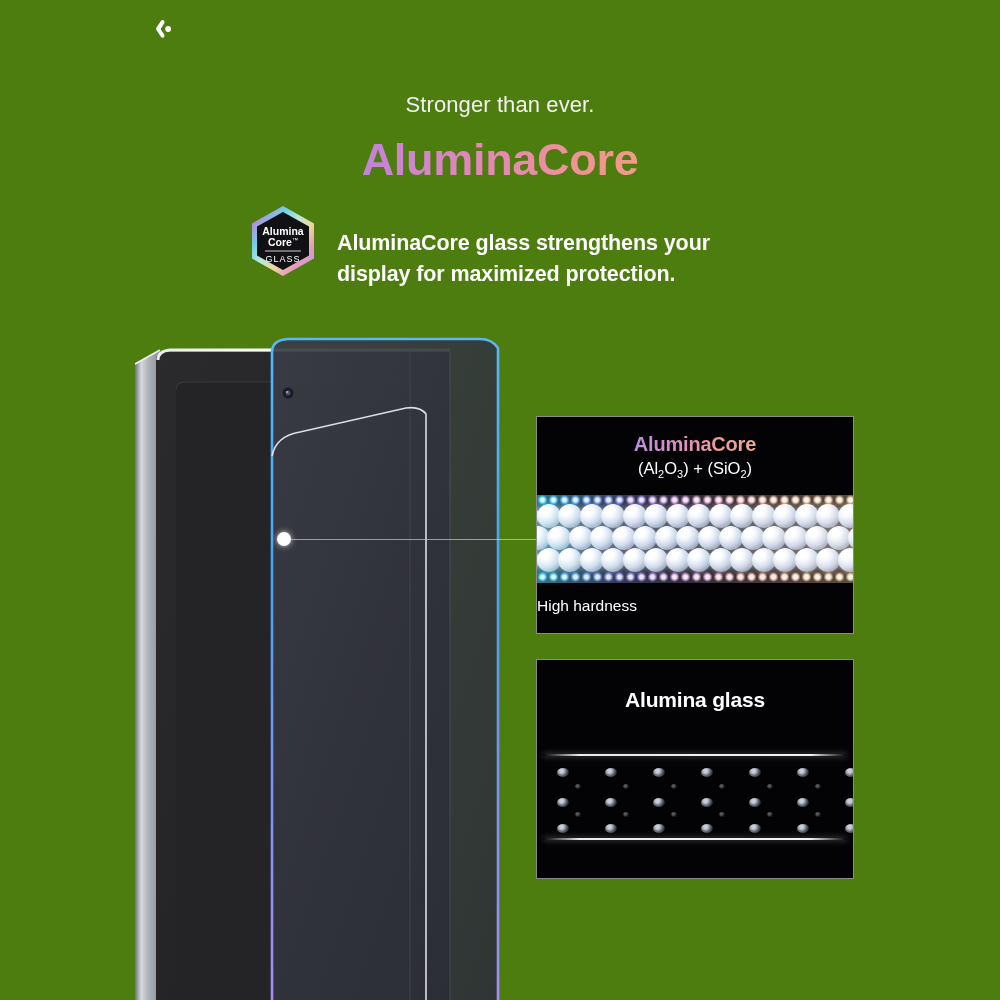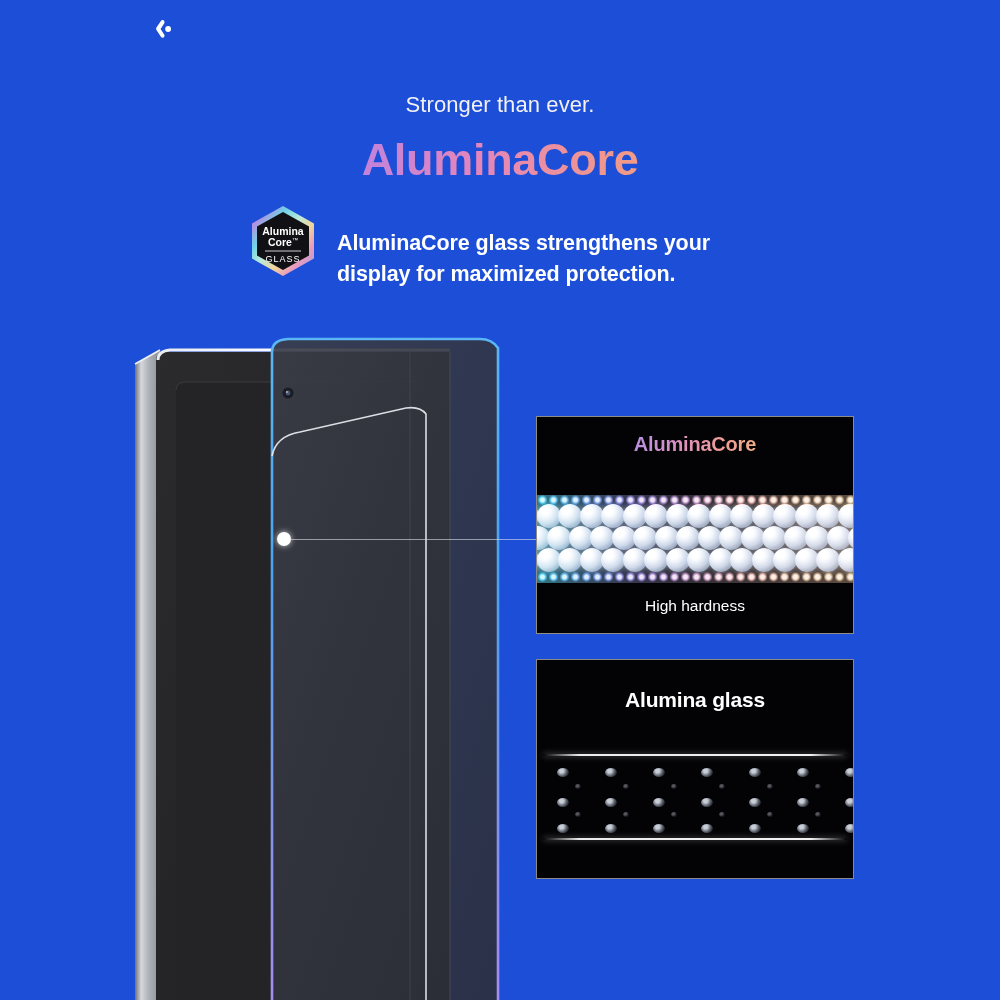--- a/index.html
+++ b/index.html
@@ -6,21 +6,21 @@
 
   body {
     width: 1000px;
     height: 1000px;
     background: #000000;
     font-family: "Liberation Sans", sans-serif;
     overflow: hidden;
     position: relative;
   }
 
-  .page { position: relative; width: 1000px; height: 1000px; background:#1d4ed8; overflow:hidden; }
+  .page { position: relative; width: 1000px; height: 1000px; background:#4d7c0f; overflow:hidden; }
 
   
   .logo { position: absolute; left: 146px; top: 14px; width: 30px; height: 30px; }
 
   
   .eyebrow {
     position: absolute; left: 0; top: 92px; width: 1000px;
     text-align: center; color: #f2f2f2; font-size: 22px; font-weight: 400;
     letter-spacing: .1px;
   }
@@ -82,21 +82,21 @@
   }
   .panel-formula sub { font-size: 11px; }
 
   .panel-title-plain {
     position: absolute; left: 0; top: 28px; width: 100%;
     text-align: center; color: #ffffff; font-size: 21px; font-weight: 700;
     letter-spacing: -.2px;
   }
 
   .panel-caption {
-    position: absolute; left: 0; width: 100%; text-align: center;
+    position: absolute; left: 0; width: 100%; 
     color: #ffffff; font-size: 15.5px; font-weight: 400;
   }
   .cap-high { bottom: 18px; }
   .cap-low  { bottom: 18px; }
 
   
   .lattice-dense {
     position: absolute; left: 0; top: 78px; width: 100%; height: 88px;
   }
   .lattice-dense .tint {
@@ -268,20 +268,23 @@
       <circle cx="168" cy="63" r="2.4" fill="#4a5570"></circle>
       <circle cx="167" cy="62" r="1" fill="#9fb0cf"></circle>
     </svg>
   </div>
 
   <div class="callout-dot"></div>
   <div class="callout-line"></div>
 
   <div class="panel panel-alumina">
     <div class="panel-title-grad">AluminaCore</div>
+    <div class="panel-formula">
+      <span>(Al</span><sub>2</sub><span>O</span><sub>3</sub><span>) + (SiO</span><sub>2</sub><span>)</span>
+    </div>
 
     <div class="lattice-dense">
       <div class="ball-row r1">
           <div class="b" style="left: -12px;"></div>
           <div class="b" style="left: 9.5px;"></div>
           <div class="b" style="left: 31px;"></div>
           <div class="b" style="left: 52.5px;"></div>
           <div class="b" style="left: 74px;"></div>
           <div class="b" style="left: 95.5px;"></div>
           <div class="b" style="left: 117px;"></div>

